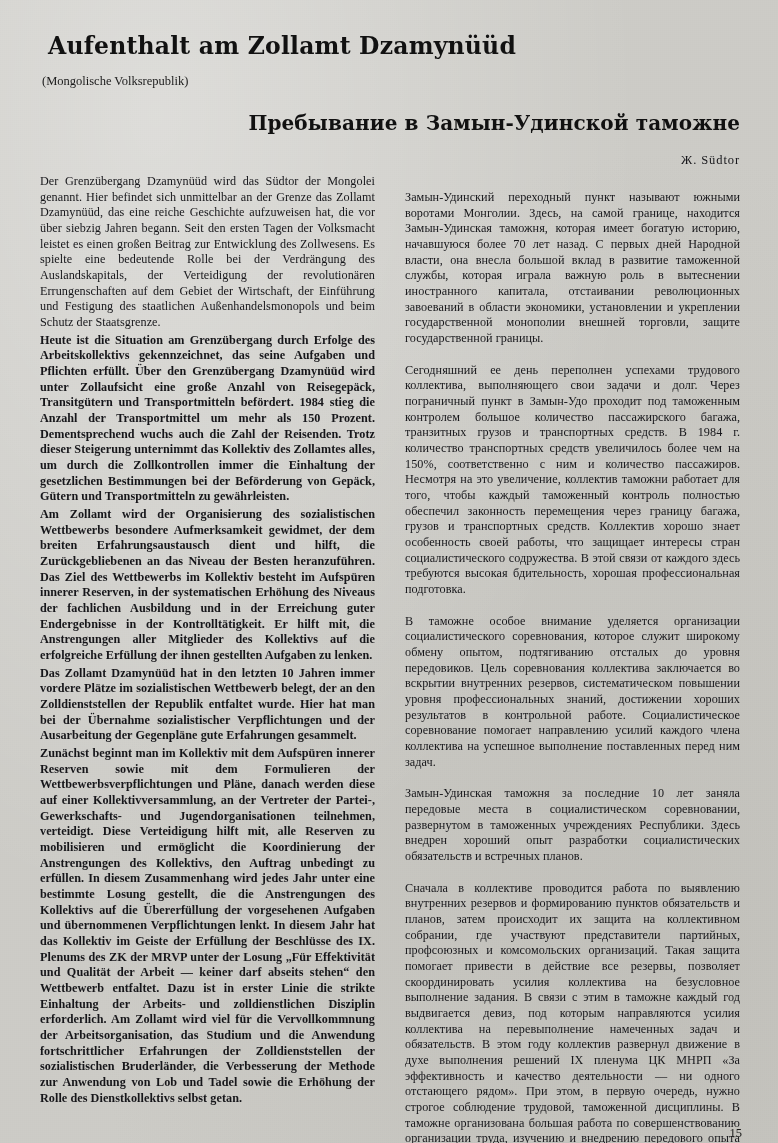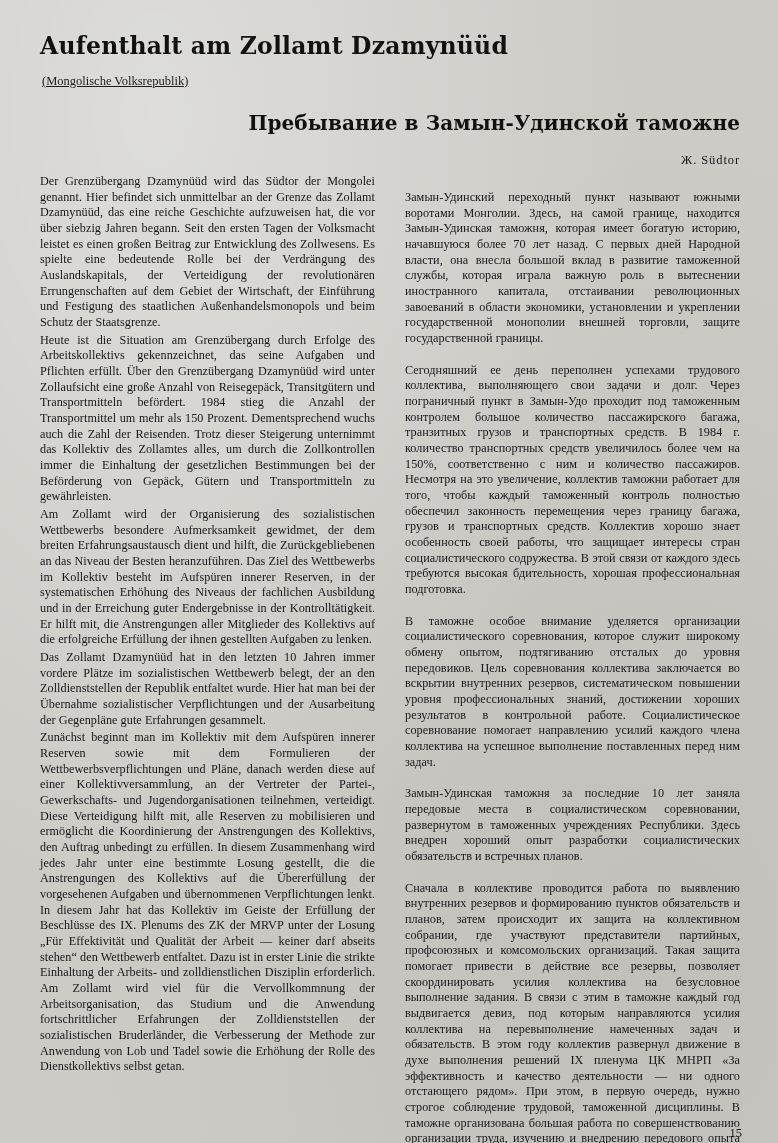--- a/index.html
+++ b/index.html
@@ -32,34 +32,33 @@
     top: 34px;
     width: 700px;
   }
 
   .title-de {
     font-family: "DejaVu Serif", serif;
     font-weight: bold;
     font-size: 23.5px;
     letter-spacing: 0.2px;
     color: #111;
-    margin: 0 0 14px 0;
+    margin: 0 0 14px 8px;
     line-height: 1.1;
   }
   .author-de {
     font-size: 12.5px;
     letter-spacing: 1.6px;
     margin: 0 0 7px 2px;
     color: #1a1a1a;
   }
   .affil-de {
     font-size: 12.5px;
     margin: 0 0 22px 2px;
     color: #1a1a1a;
-    text-decoration: underline;
   }
 
   .title-ru {
     font-family: "DejaVu Serif", serif;
     font-weight: bold;
     font-size: 20px;
     color: #111;
     text-align: right;
     margin: 0 0 18px 0;
     letter-spacing: 0.1px;
@@ -97,20 +96,21 @@
     letter-spacing: 0.05px;
   }
   .col.ru p {
     font-family: "Liberation Serif", serif;
     margin-bottom: 11px;
     letter-spacing: 0.05px;
     margin-top: 16px;
   }
   .col.de p + p {
     margin-top: 1px;
+    font-weight: bold;
   }
 
   .page-number {
     position: absolute;
     right: 36px;
     bottom: 2px;
     font-size: 12.5px;
     font-family: "Liberation Serif", serif;
     color: #1a1a1a;
   }

